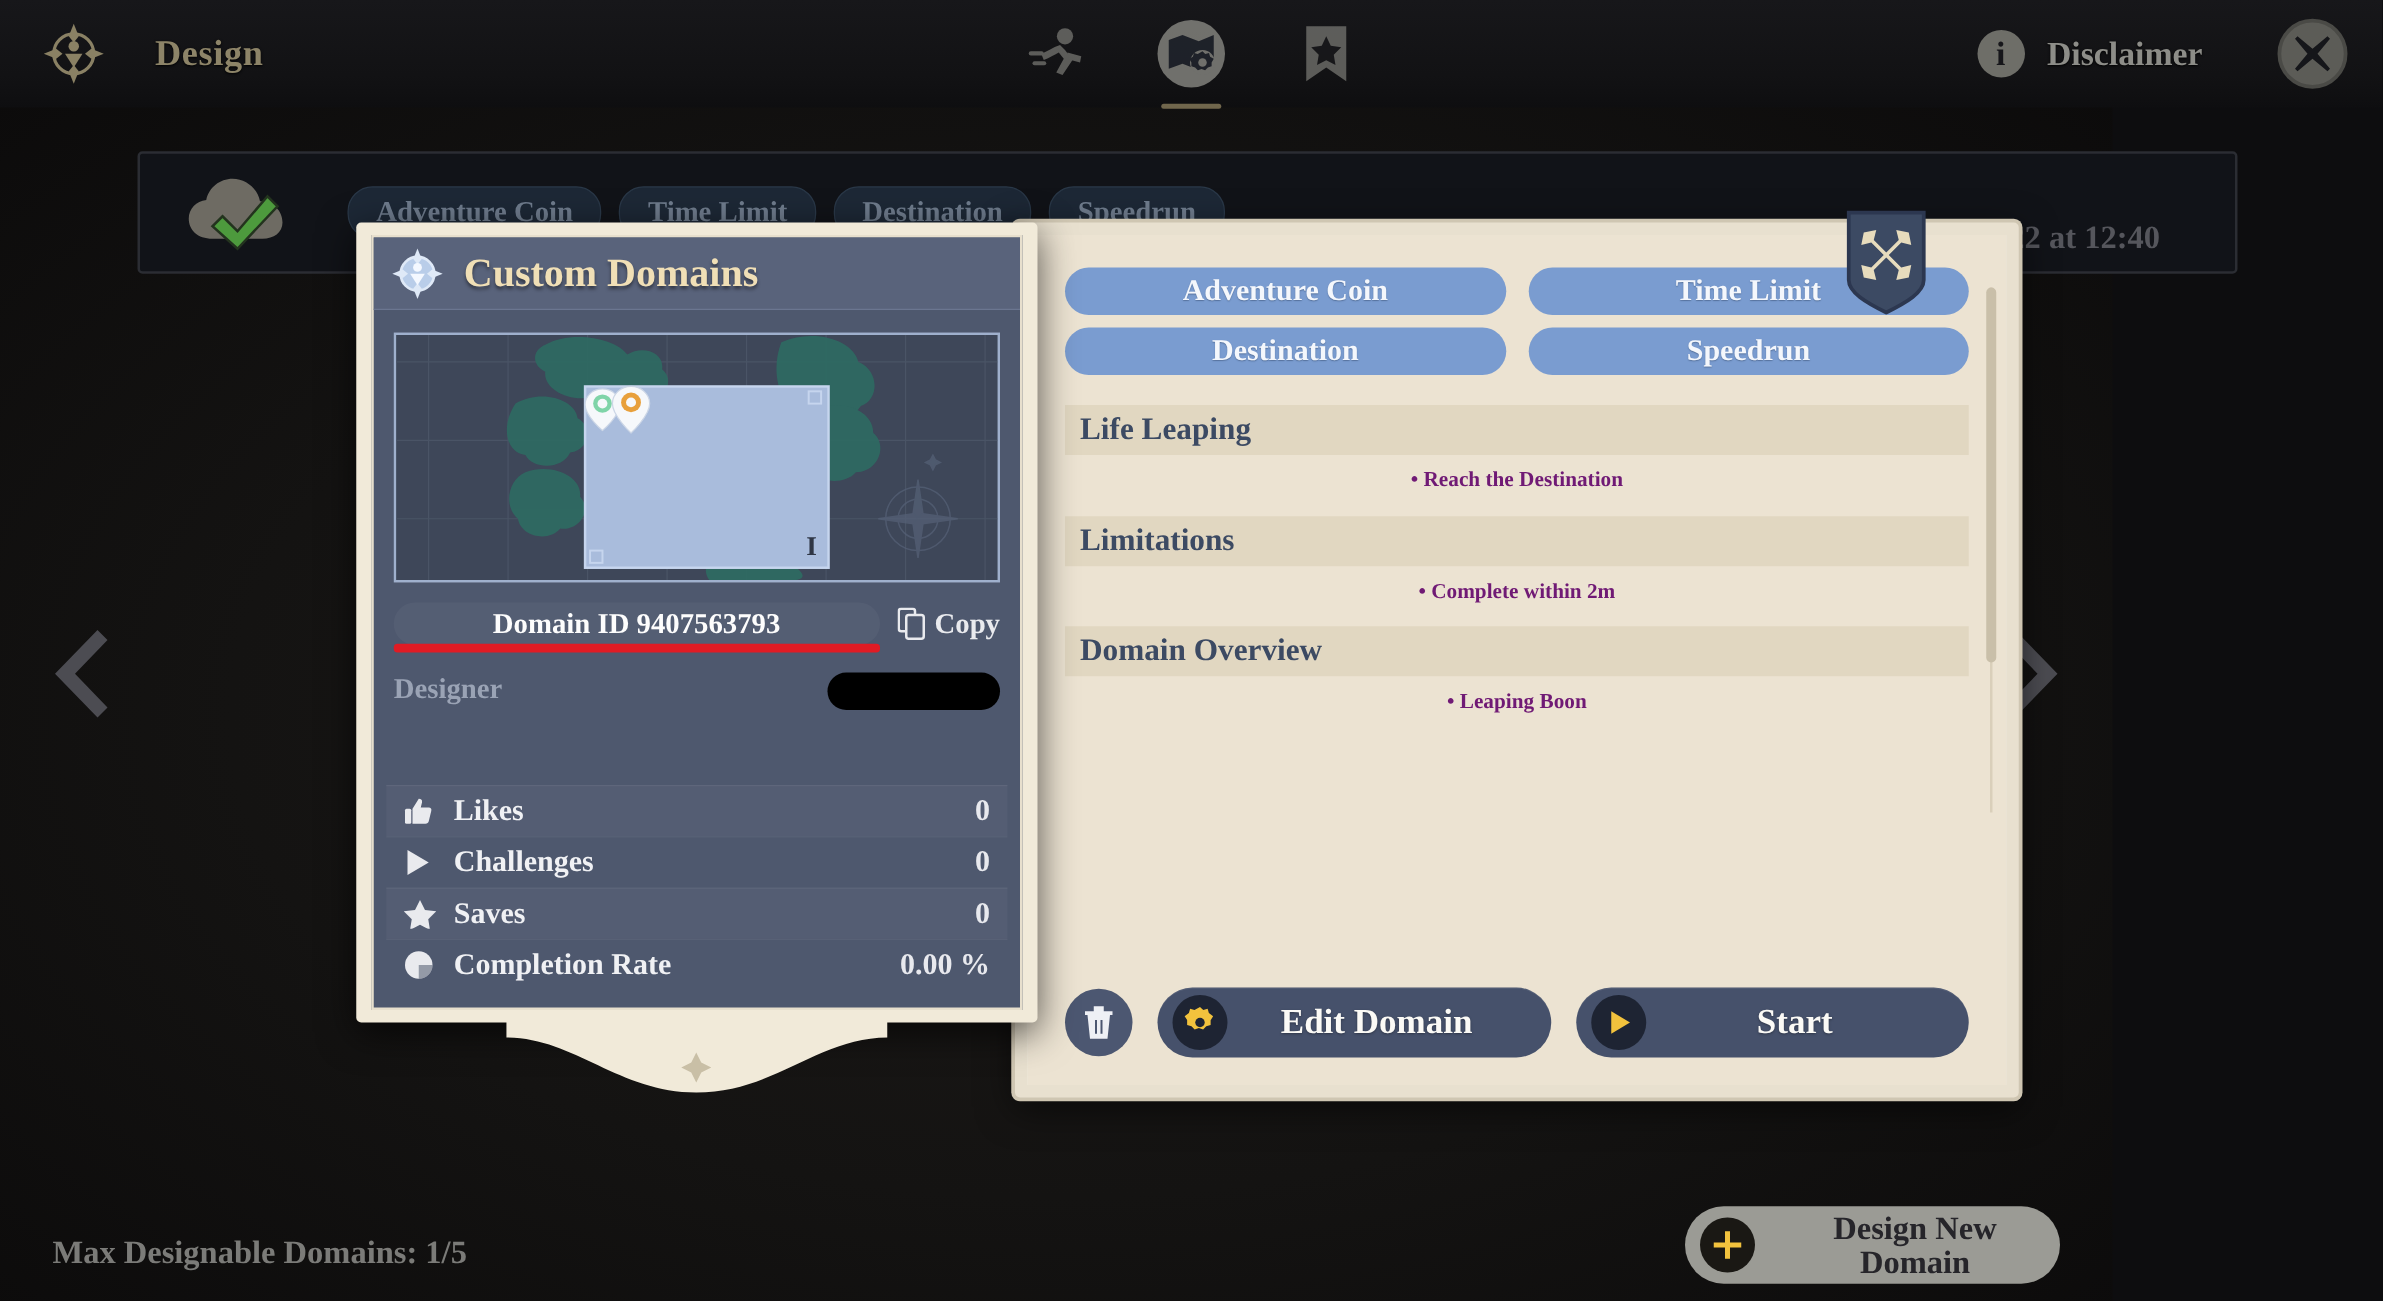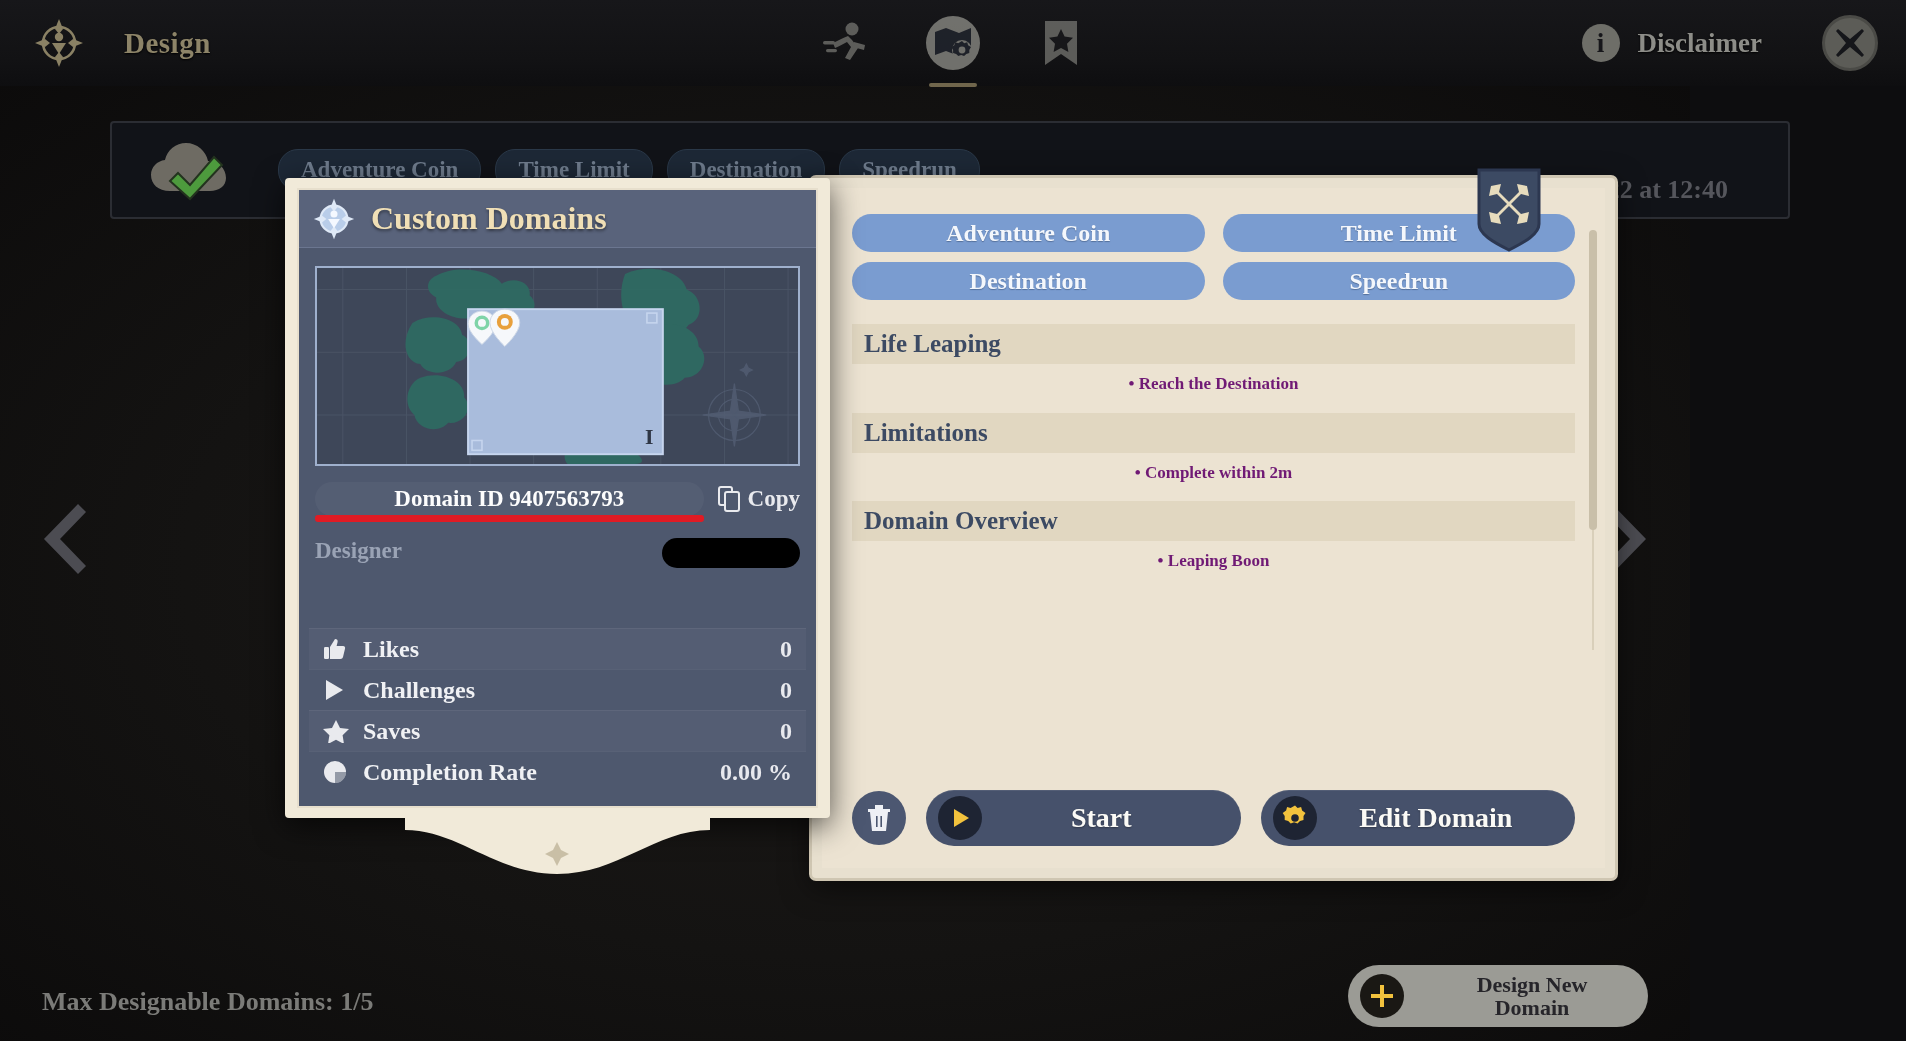--- a/index.html
+++ b/index.html
@@ -112,21 +112,21 @@
     width: 300px; height: 62px; border-radius: 31px;
     background: #9b9b95;
     display: flex; align-items: center; gap: 12px; padding-left: 12px;
   }
   .plus-circle {
     width: 44px; height: 44px; border-radius: 50%;
     background: #1a1814; display: flex; align-items: center; justify-content: center;
     flex: 0 0 auto;
   }
   #design-new .dn-label {
-    color: #26252a; font-size: 22px; font-weight: bold; line-height: 1.05;
+    color: #26252a; font-size: 26px; font-weight: bold; line-height: 1.05;
     text-align: center; flex: 1;
   }
 
   
   #modal {
     position: absolute; left: 285px; top: 178px; width: 1330px; height: 700px;
   }
   
   #right-panel {
     position: absolute; left: 527px; top: 0; width: 803px; height: 700px;
@@ -408,34 +408,34 @@
 
         <div class="btn-row">
           <div class="trash-btn">
             <svg width="28" height="30" viewBox="0 0 28 30">
               <path d="M3 6 h22 v3 h-22 Z M10 2 h8 v4 h-8 Z M5 9 h18 l-2 19 h-14 Z" fill="#eef0f5"></path>
               <path d="M11 13 h1.6 v11 h-1.6 Z M15.4 13 h1.6 v11 h-1.6 Z" fill="#4c5771"></path>
             </svg>
           </div>
           <div class="big-btn">
             <div class="icon-circle">
-              <svg width="24" height="24" viewBox="0 0 24 24">
-                <path d="M6 3 L21 12 L6 21 Z" fill="#f2c23d"></path>
-              </svg>
-            </div>
-            <div class="lbl">Start</div>
-          </div>
-          <div class="big-btn">
-            <div class="icon-circle">
               <svg width="26" height="26" viewBox="0 0 26 26">
                 <path d="M13 0.5 l2.6 2.4 3.5 -1 1 3.5 3.4 2.6 -2 3.1 0 3.8 -3.5 1 -2.5 2.6 -3.4 -1.2 -3.4 1.2 -2.5 -2.6 -3.5 -1 0 -3.8 -2 -3.1 3.4 -2.6 1 -3.5 3.5 1 Z" fill="#f2c23d"></path>
                 <circle cx="13" cy="13" r="3.8" fill="#1e2433"></circle>
               </svg>
             </div>
             <div class="lbl">Edit Domain</div>
+          </div>
+          <div class="big-btn">
+            <div class="icon-circle">
+              <svg width="24" height="24" viewBox="0 0 24 24">
+                <path d="M6 3 L21 12 L6 21 Z" fill="#f2c23d"></path>
+              </svg>
+            </div>
+            <div class="lbl">Start</div>
           </div>
         </div>
       </div>
     </div>
 
     <div id="left-card">
       <div id="left-inner">
 
         <div id="left-header">
           <svg width="42" height="42" viewBox="0 0 50 50">

